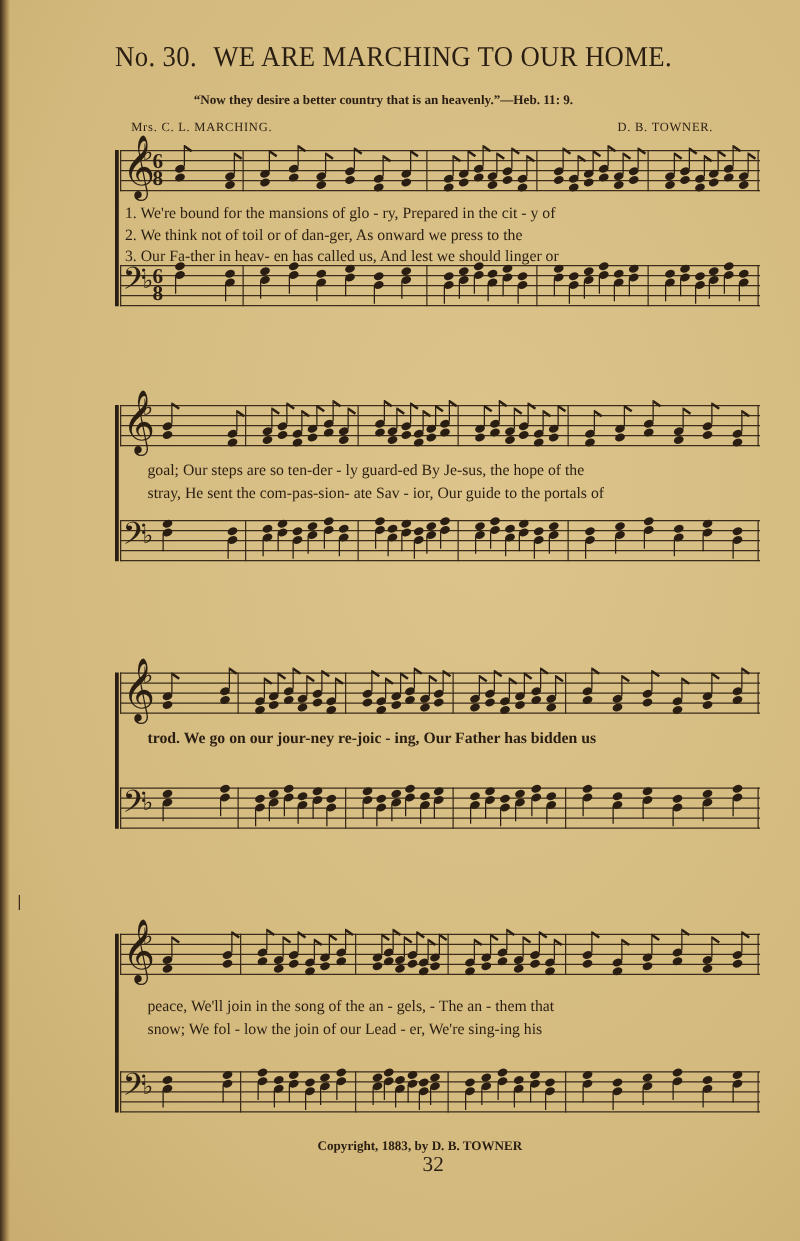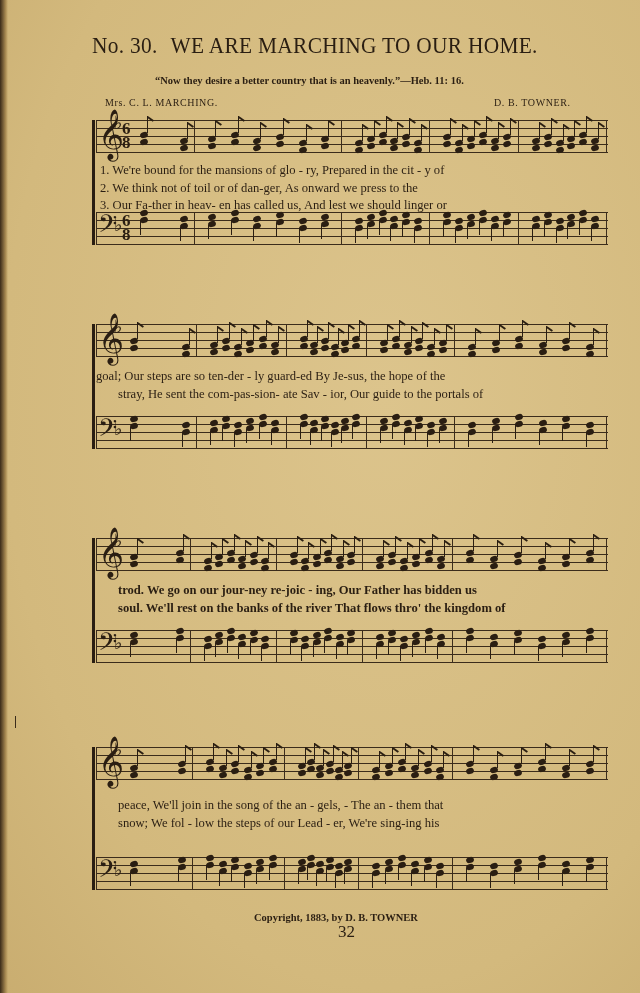--- a/index.html
+++ b/index.html
@@ -35,21 +35,21 @@
   .mark { position:absolute; left:15px; top:716px; width:1px; height:12px; background:#3b2c1b; }
 </style>
 </head>
 <body>
 
 <div class="edge"></div>
 
 <div class="title">
   <span class="num">No. 30.</span><span>WE ARE MARCHING TO OUR HOME.</span>
 </div>
-<div class="epigraph">“Now they desire a better country that is an heavenly.”—Heb. 11: 16.</div>
+<div class="epigraph">“Now they desire a better country that is an heavenly.”—Heb. 11: 9.</div>
 <div class="author left">Mrs. C. L. MARCHING.</div>
 <div class="author right">D. B. TOWNER.</div>
 
 <div id="systems">
     <div class="system" style="top: 120px; height: 132px;">
       <div class="brace" style="top: 0px; height: 125px;"></div>
       <div class="staff" style="top: 0px;">
         <div class="line" style="top: 0px;"></div>
         <div class="line" style="top: 8px;"></div>
         <div class="line" style="top: 16px;"></div>
@@ -487,21 +487,21 @@
         <div class="note" style="left: 442.656px; top: 11px;"></div>
         <div class="stem" style="left: 442.656px; top: 15px; height: 14px;"></div>
         <div class="note" style="left: 466.208px; top: 0px;"></div>
         <div class="note" style="left: 466.208px; top: 7px;"></div>
         <div class="stem" style="left: 466.208px; top: 11px; height: 14px;"></div>
         <div class="note" style="left: 489.76px; top: 6px;"></div>
         <div class="note" style="left: 489.76px; top: 13px;"></div>
         <div class="stem" style="left: 489.76px; top: 17px; height: 14px;"></div>
       </div>
       <div class="lyrics" style="top: 44px;">
-        <div class="row" style="">goal; Our steps are so   ten-der - ly guard-ed   By   Je-sus, the hope of the</div>
+        <div class="row" style="padding-left: 22px;">goal; Our steps are so   ten-der - ly guard-ed   By   Je-sus, the hope of the</div>
         <div class="row" style="padding-left: 22px;">stray, He sent the com-pas-sion- ate  Sav - ior, Our guide to the portals of</div>
       </div>
     </div>
     <div class="system" style="top: 538px; height: 132px;">
       <div class="brace" style="top: 0px; height: 125px;"></div>
       <div class="staff" style="top: 0px;">
         <div class="line" style="top: 0px;"></div>
         <div class="line" style="top: 8px;"></div>
         <div class="line" style="top: 16px;"></div>
         <div class="line" style="top: 24px;"></div>
@@ -709,21 +709,20 @@
         <div class="stem" style="left: 441.76px; top: 17px; height: 14px;"></div>
         <div class="note" style="left: 465.68px; top: 2px;"></div>
         <div class="note" style="left: 465.68px; top: 9px;"></div>
         <div class="stem" style="left: 465.68px; top: 13px; height: 14px;"></div>
         <div class="note" style="left: 489.6px; top: -2px;"></div>
         <div class="note" style="left: 489.6px; top: 5px;"></div>
         <div class="stem" style="left: 489.6px; top: 9px; height: 14px;"></div>
       </div>
       <div class="lyrics" style="top: 44px; font-weight: bold;">
         <div class="row" style="padding-left: 22px;">trod. We go   on  our jour-ney   re-joic - ing, Our   Father has bidden us</div>
-        <div class="row" style="padding-left: 22px;">soul. We'll rest on the banks of  the   river That flows thro' the kingdom of</div>
       </div>
     </div>
     <div class="system" style="top: 747px; height: 150px;">
       <div class="brace" style="top: 0px; height: 143px;"></div>
       <div class="staff" style="top: 0px;">
         <div class="line" style="top: 0px;"></div>
         <div class="line" style="top: 8px;"></div>
         <div class="line" style="top: 16px;"></div>
         <div class="line" style="top: 24px;"></div>
         <div class="line" style="top: 32px;"></div>
@@ -930,21 +929,21 @@
         <div class="stem" style="left: 441.76px; top: 9px; height: 14px;"></div>
         <div class="note" style="left: 465.68px; top: 4px;"></div>
         <div class="note" style="left: 465.68px; top: 11px;"></div>
         <div class="stem" style="left: 465.68px; top: 15px; height: 14px;"></div>
         <div class="note" style="left: 489.6px; top: 0px;"></div>
         <div class="note" style="left: 489.6px; top: 7px;"></div>
         <div class="stem" style="left: 489.6px; top: 11px; height: 14px;"></div>
       </div>
       <div class="lyrics" style="top: 50px;">
         <div class="row" style="padding-left: 22px;">peace, We'll join in  the song  of  the   an - gels, - The  an - them  that</div>
-        <div class="row" style="padding-left: 22px;">snow; We  fol - low the steps  of  our Lead - er,  We're sing-ing   his</div>
+        <div class="row" style="padding-left: 22px;">snow; We  fol - low the join  of  our Lead - er,  We're sing-ing   his</div>
       </div>
     </div>
   </div>
 
 <div class="mark"></div>
 
 <div class="copyright">Copyright, 1883, by D. B. TOWNER</div>
 <div class="pageno">32</div>
 
 </body></html>

